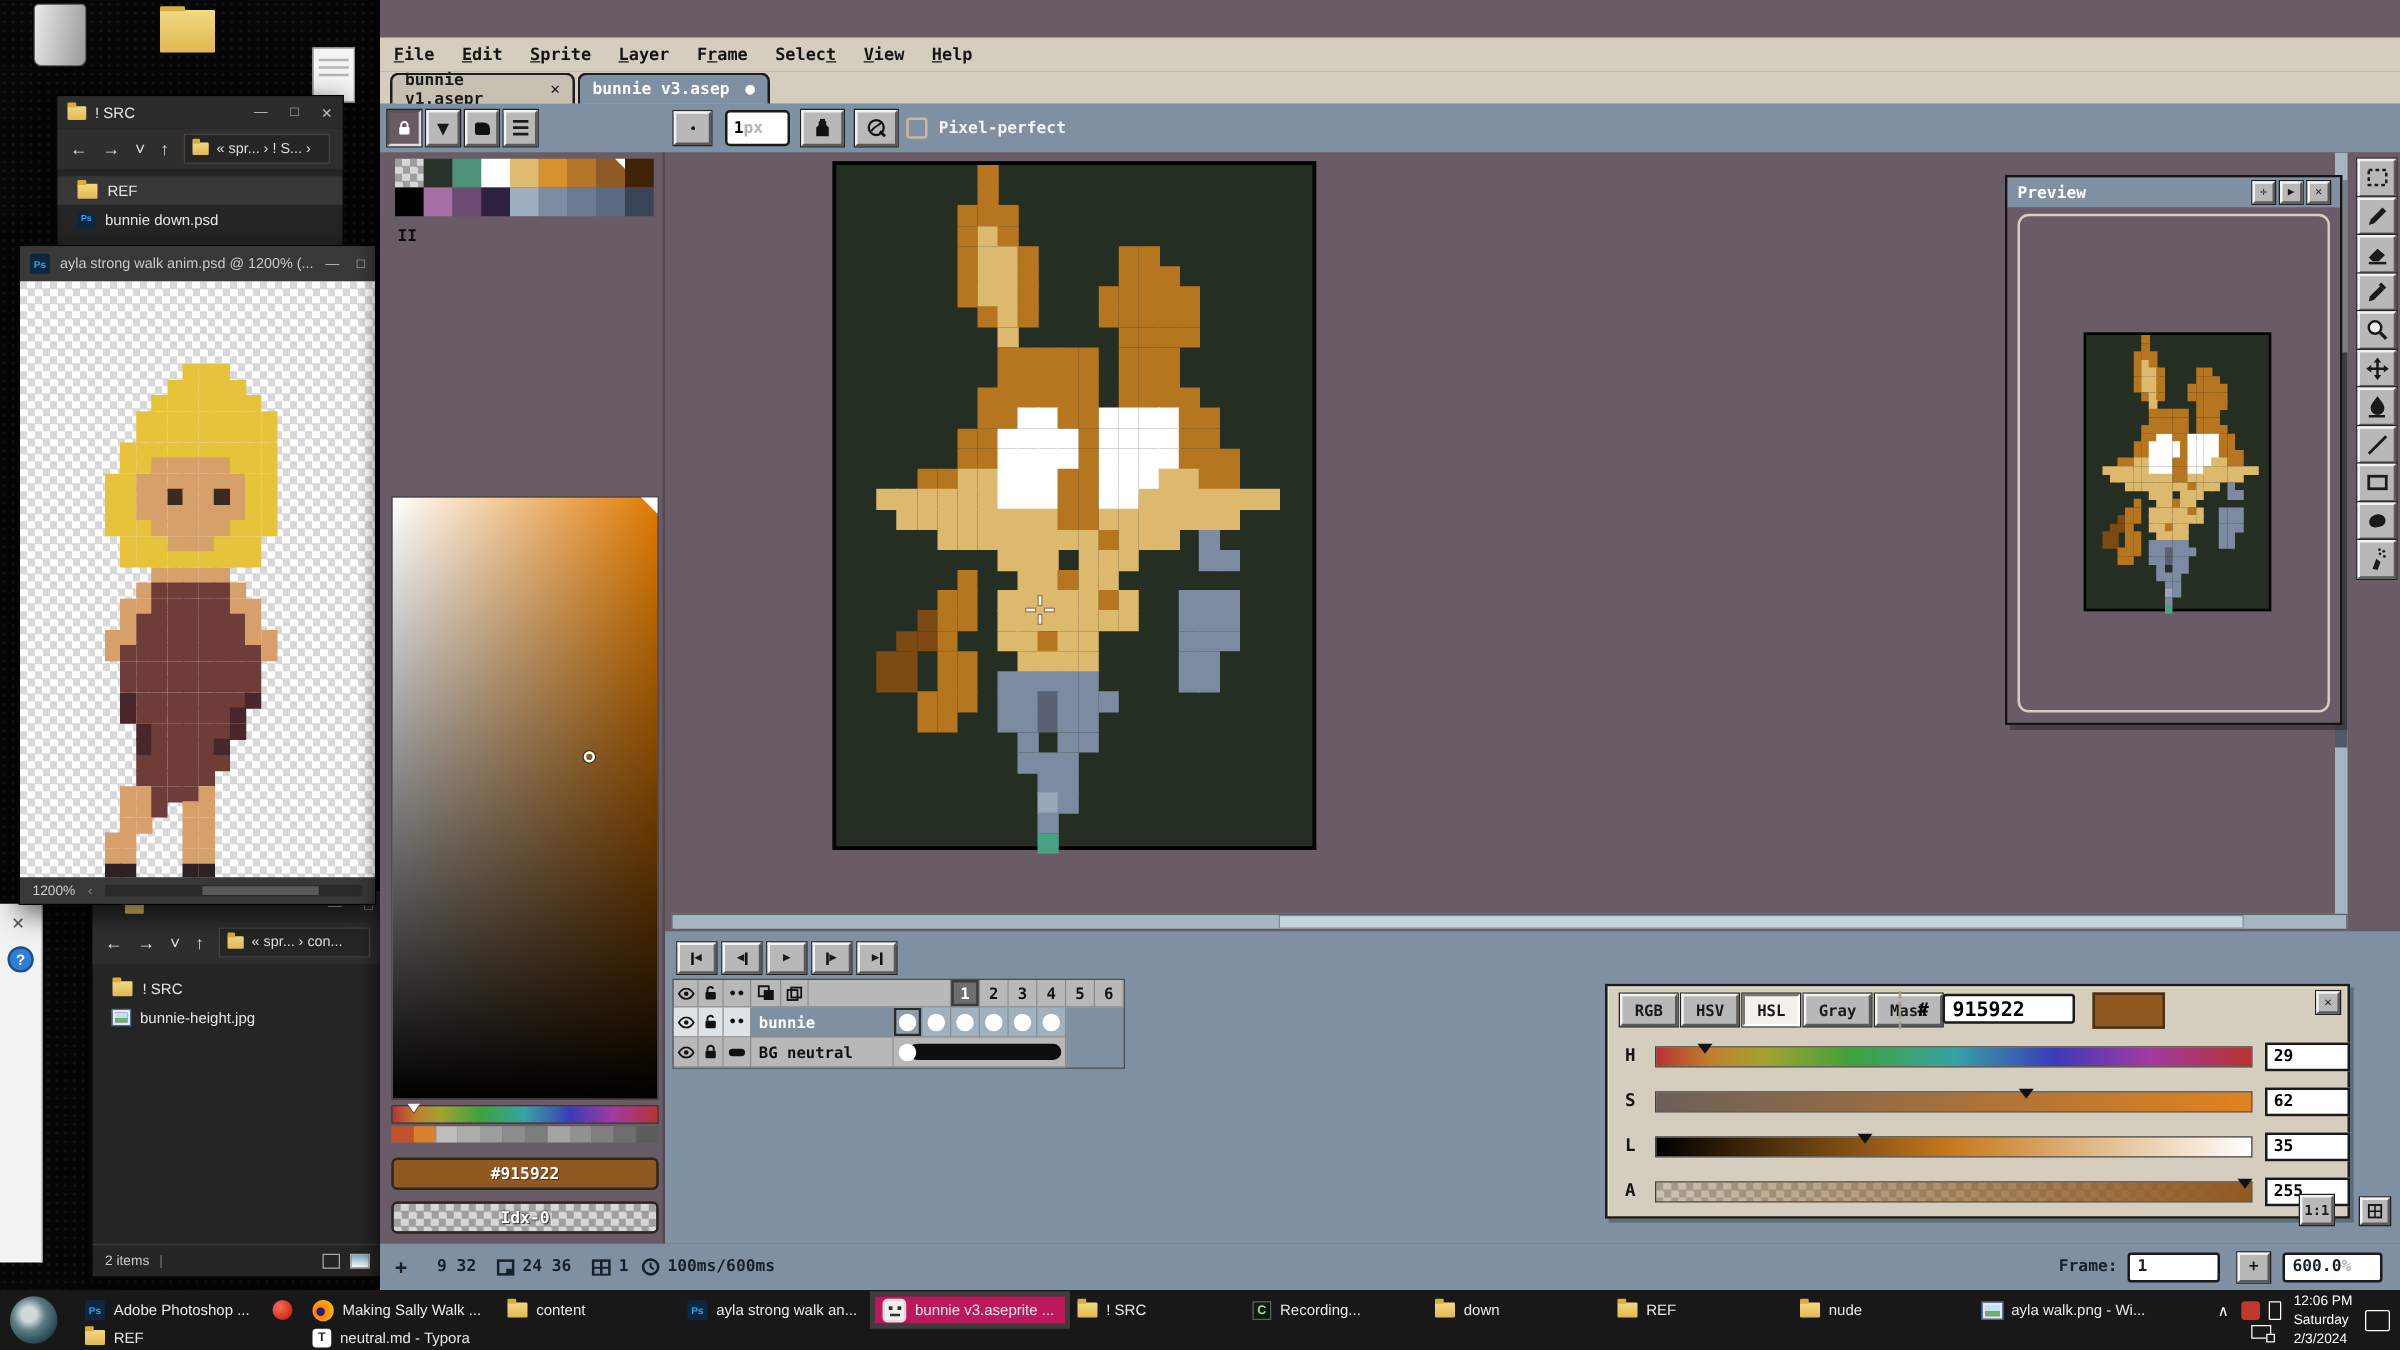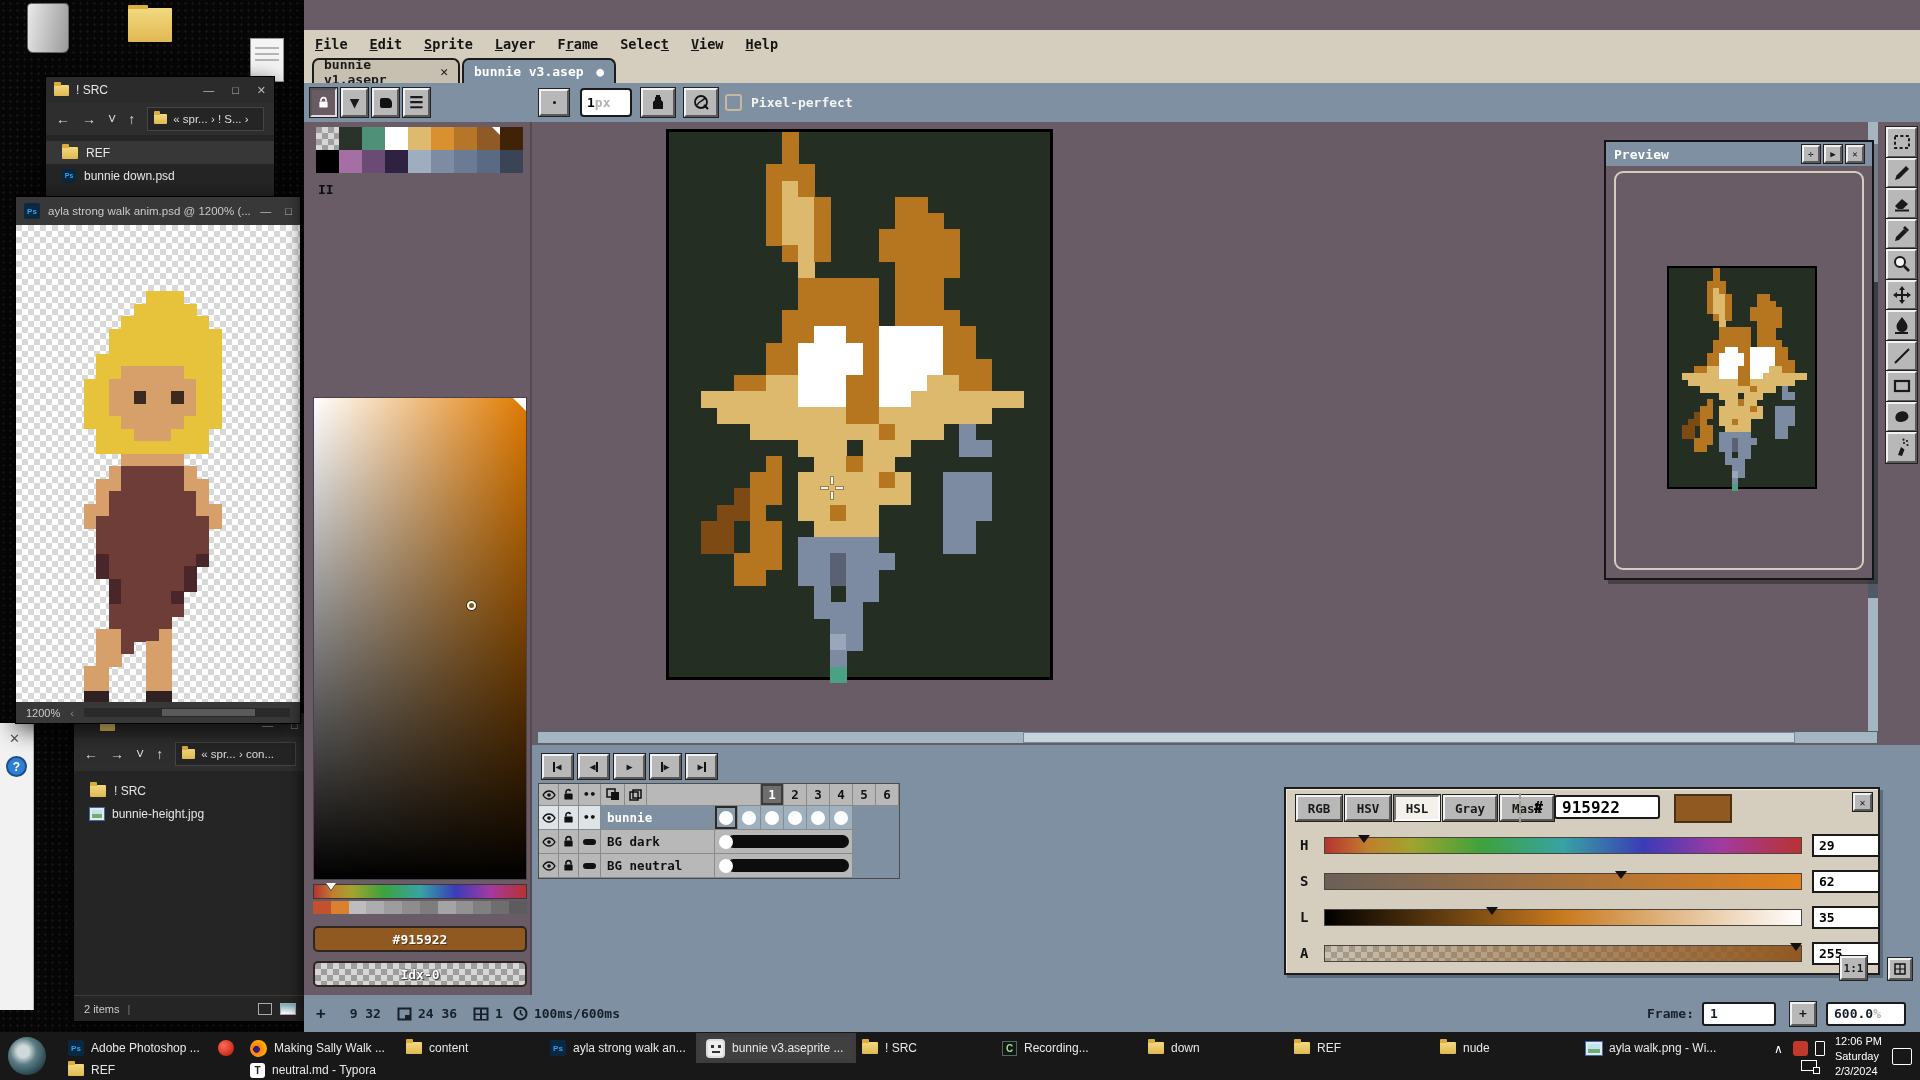--- a/index.html
+++ b/index.html
@@ -125,21 +125,21 @@
   #pv-body{position:absolute;left:0;top:24px;right:0;bottom:0;background:var(--mauve)}
   #pv-frame{position:absolute;left:8px;right:8px;top:5px;bottom:8px;border:2px solid var(--beige);border-radius:9px}
   #pv-canvas{position:absolute;left:61px;top:100px;width:150px;height:223px;background:#252e23;border:2px solid #000}
   .pvbtn{width:18px;height:18px;margin-left:4px;font-size:9px}
   
   #tools{position:absolute;left:1582px;top:127px;width:31px}
   .toolbtn{width:31px;height:30.5px}
   
   #taskbar{position:absolute;left:0;top:1032px;width:1920px;height:48px;background:#181818;z-index:40;color:#e8e8e8;font-size:12px}
   .tbitem{position:absolute;height:22px;display:flex;align-items:center;gap:7px;padding:0 6px;white-space:nowrap;overflow:hidden}
-  .tbitem.active{background:#404040;outline:4px solid #3d3d3d}
+  .tbitem.active{background:#be185d;outline:4px solid #3d3d3d}
   #tray{position:absolute;right:8px;top:0;height:48px;display:flex;align-items:center;gap:10px;color:#fff}
   #clock{font-size:11px;line-height:15px;text-align:left}
   .svg-ic{display:flex;align-items:center;justify-content:center}
 </style>
 </head>
 <body>
 
 <div id="root">
 
   <div class="abs" style="left:27px;top:3px;z-index:1">
@@ -1009,44 +1009,20 @@
               <div class="cel-circ"></div>
             </div>
             <div class="tl-cell" style="width: 23px; height: 24px; background: rgb(159, 176, 191);">
               <div class="cel-circ"></div>
             </div>
             <div class="tl-cell" style="width: 23px; height: 24px; background: rgb(159, 176, 191);">
               <div class="cel-circ"></div>
             </div>
             <div class="tl-cell" style="width: 23px; height: 24px; background: rgb(159, 176, 191);">
               <div class="cel-circ"></div>
-            </div>
-          </div>
-          <div class="tl-row">
-            <div class="tl-cell" style="width: 20px; height: 24px;">
-              <svg width="14" height="10" viewBox="0 0 15 11">
-                <path d="M1 5.5C3 2 5.5 1 7.5 1S12 2 14 5.5C12 9 9.5 10 7.5 10S3 9 1 5.5z" fill="none" stroke="#111" stroke-width="1.6"></path>
-                <circle cx="7.5" cy="5.5" r="2" fill="#111"></circle>
-              </svg>
-            </div>
-            <div class="tl-cell" style="width: 20px; height: 24px;">
-              <svg width="11" height="13" viewBox="0 0 12 14">
-                <path d="M3.2 6V4.5a2.8 2.8 0 0 1 5.6 0V6" fill="none" stroke="#111" stroke-width="1.7"></path>
-                <rect x="1.5" y="6" width="9" height="6.5" rx="1" fill="#111"></rect>
-              </svg>
-            </div>
-            <div class="tl-cell" style="width: 22px; height: 24px;">
-              <svg width="13" height="8">
-                <rect x="0" y="1" width="13" height="6" rx="3" fill="#111"></rect>
-              </svg>
-            </div>
-            <div class="tl-cell tl-name" style="width: 114px; height: 24px;">BG dark</div>
-            <div class="tl-cell" style="width: 138px; height: 24px; justify-content: flex-start;">
-              <div class="cel-circ" style="margin-left: 4px; position: relative; z-index: 2;"></div>
-              <div class="linkpill" style="left: 12px; right: 3px;"></div>
             </div>
           </div>
           <div class="tl-row">
             <div class="tl-cell" style="width: 20px; height: 24px;">
               <svg width="14" height="10" viewBox="0 0 15 11">
                 <path d="M1 5.5C3 2 5.5 1 7.5 1S12 2 14 5.5C12 9 9.5 10 7.5 10S3 9 1 5.5z" fill="none" stroke="#111" stroke-width="1.6"></path>
                 <circle cx="7.5" cy="5.5" r="2" fill="#111"></circle>
               </svg>
             </div>
             <div class="tl-cell" style="width: 20px; height: 24px;">

